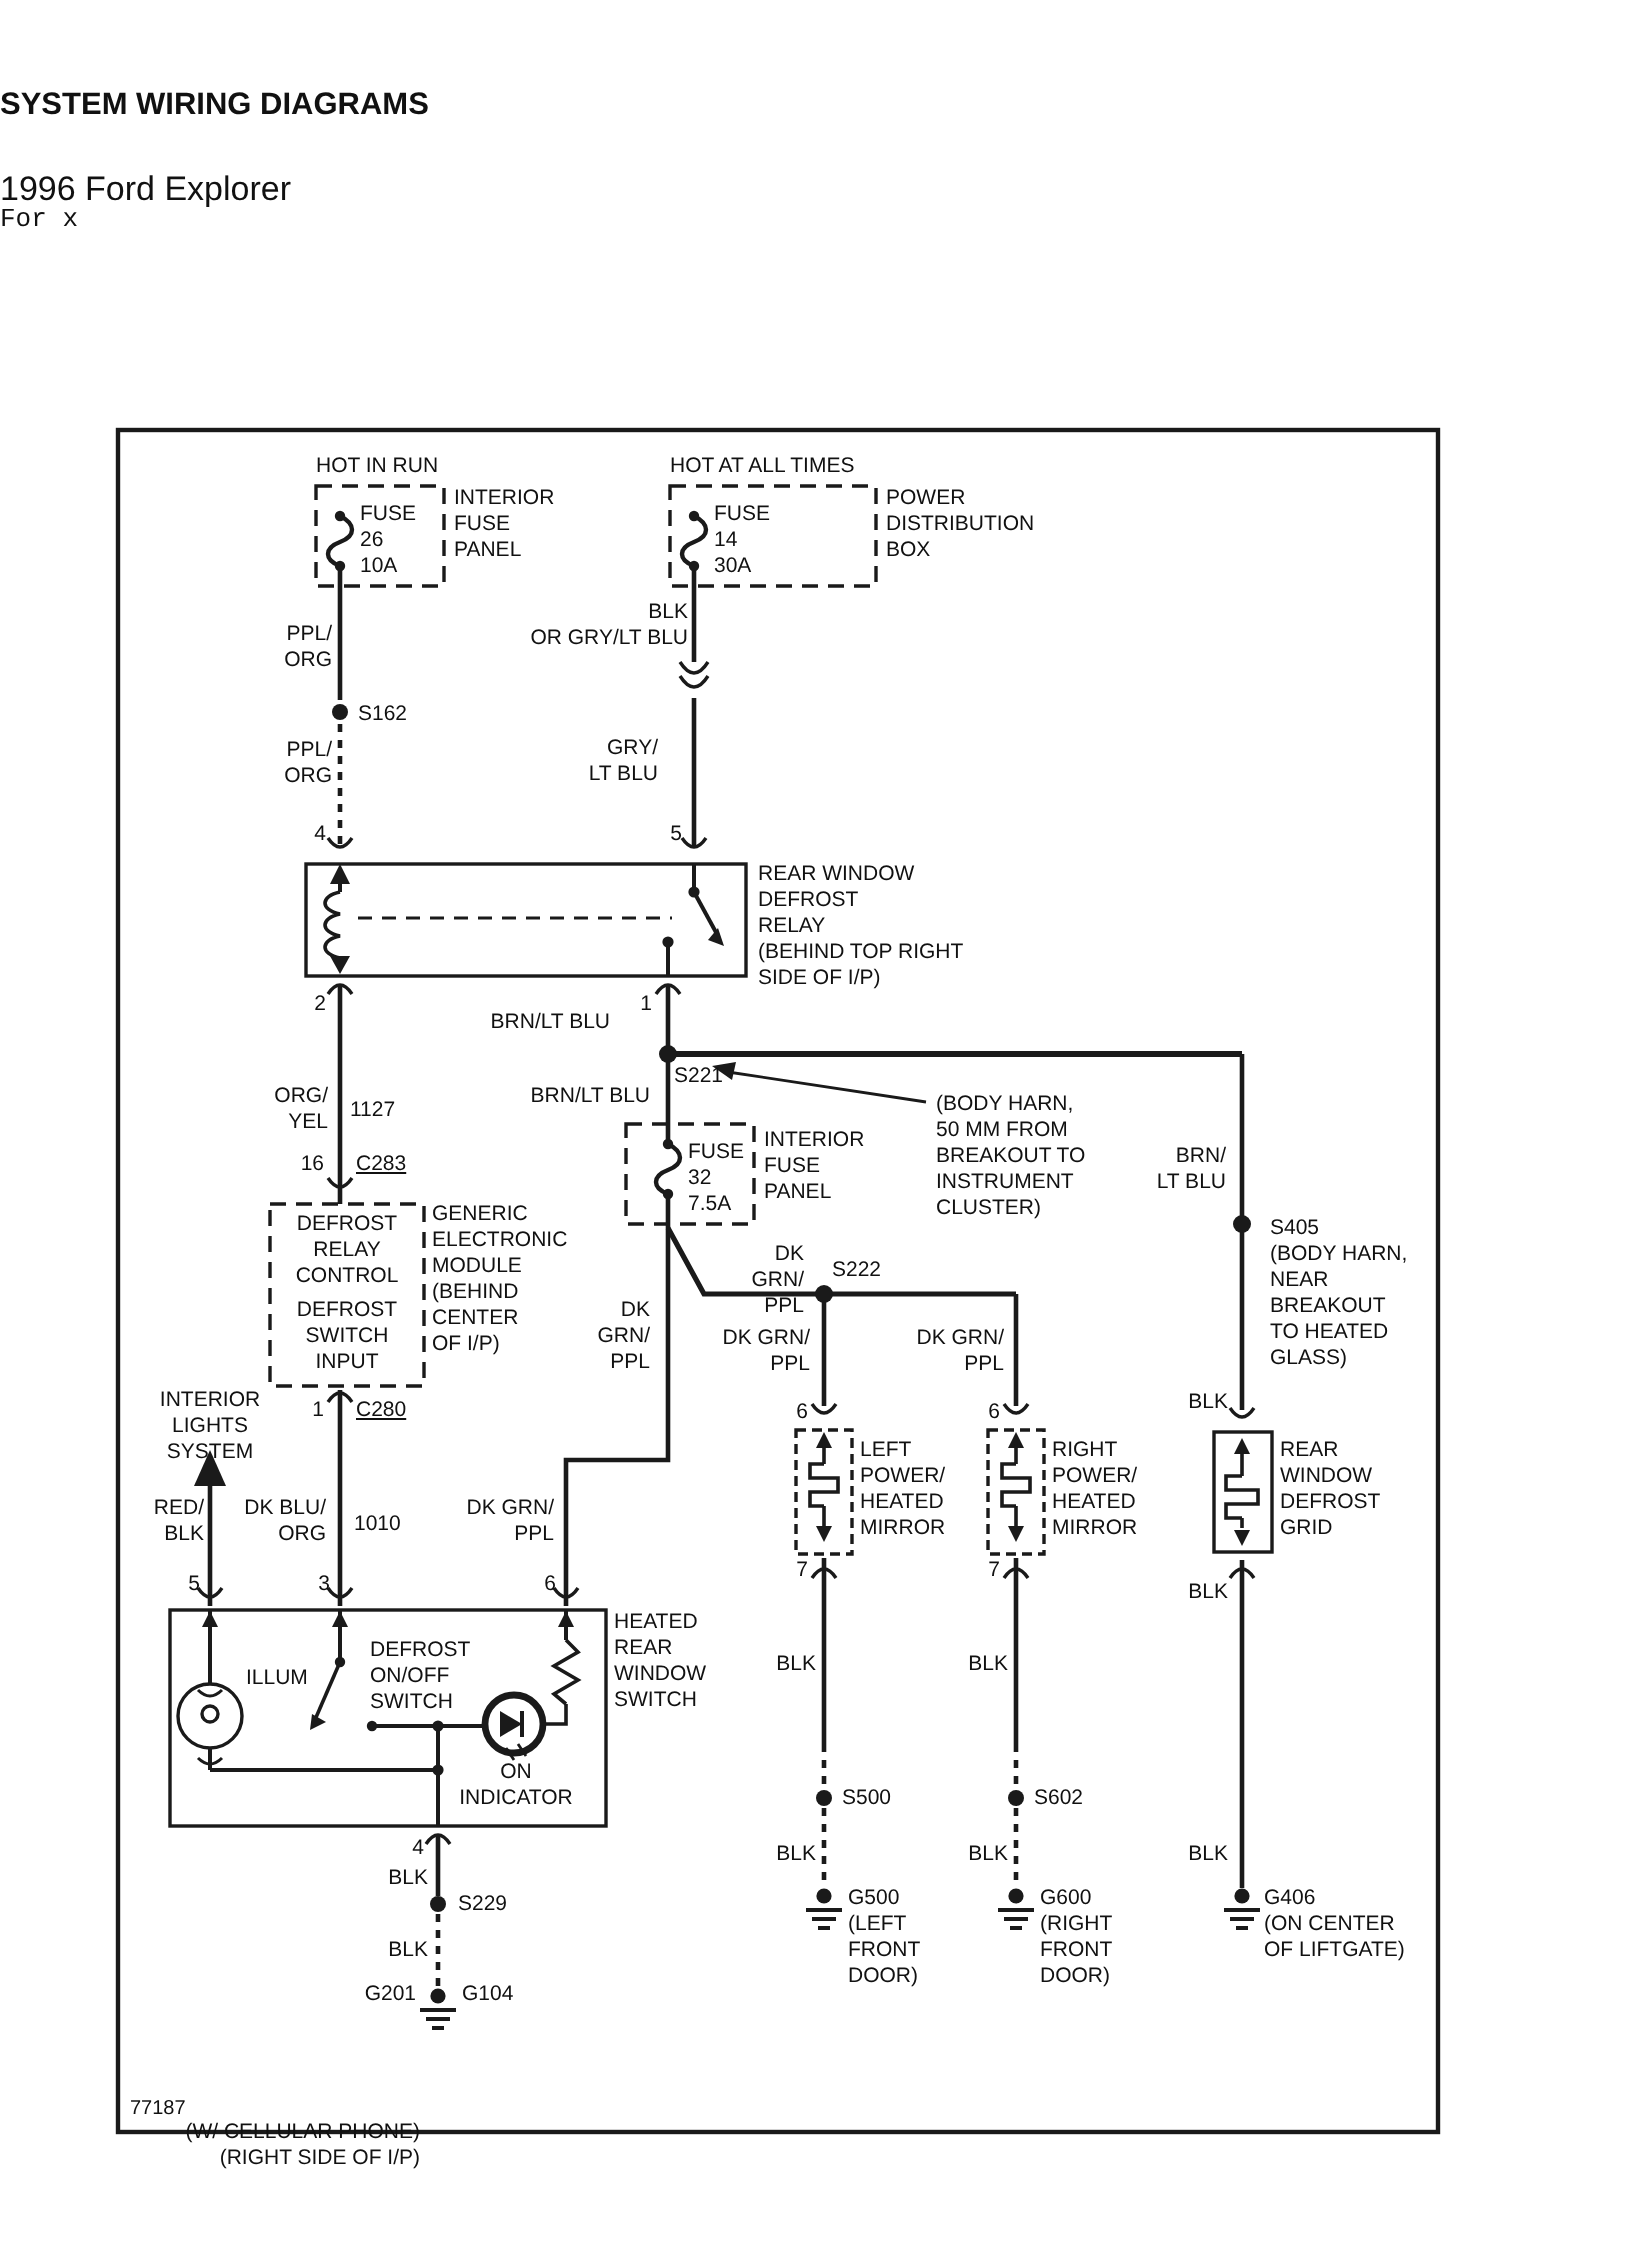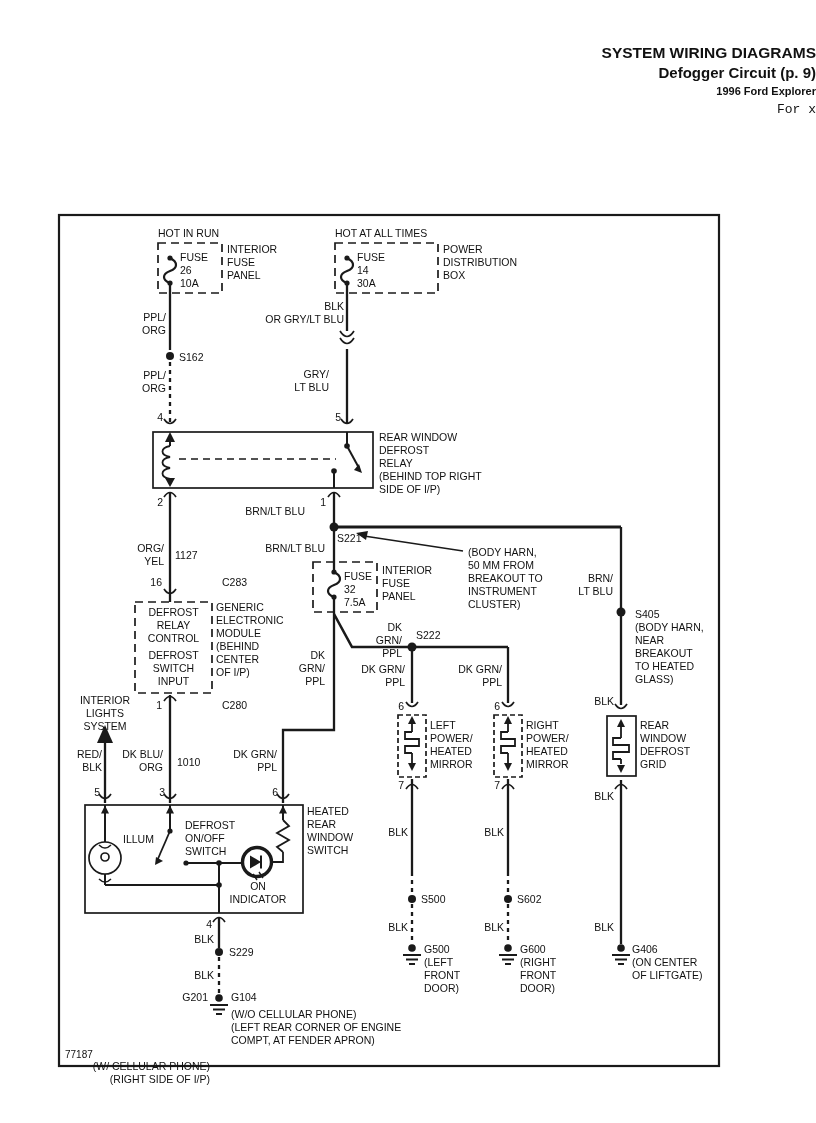--- a/index.html
+++ b/index.html
@@ -1,38 +1,37 @@
 <!DOCTYPE html>
 <html><head>
 <meta charset="utf-8">
 <style>
   html,body{margin:0;padding:0;background:#fff;}
   .page{position:relative;width:816px;height:1123px;background:#fff;overflow:hidden;
         font-family:"Liberation Sans","DejaVu Sans",sans-serif;color:#111;}
-  .hdr{position:absolute;left:0;width:816px;text-align:right;white-space:pre-line;}
+  .hdr{position:absolute;left:0;width:816px;text-align:left;white-space:pre-line;}
   .h1{top:44px;font-size:15.5px;font-weight:bold;}
   .h2{top:64px;font-size:15px;font-weight:bold;}
-  .h3{top:85px;font-size:11px;font-weight:bold;}
+  .h3{top:85px;font-size:17px;}
   .h4{top:102px;font-size:13px;font-family:Liberation Mono, monospace;}
   .h5{top:119px;font-size:11.5px;}
   .h6{top:133px;font-size:11.5px;}
   svg{position:absolute;left:0;top:0;}
   .lbl{position:absolute;font-size:10.5px;line-height:13px;white-space:pre-line;color:#111;}
   .r{text-align:right;}
   .c{text-align:center;}
-  .u{margin-left:44px;}
+  .u{text-decoration:underline;}
   .sheet{font-size:10px;}
 </style>
 </head>
 <body>
 
 <div class="page">
 
   <div class="hdr h1">SYSTEM WIRING DIAGRAMS</div>
-  <div class="hdr h2">Defogger Circuit (p. 9)</div>
   <div class="hdr h3">1996 Ford Explorer</div>
   <div class="hdr h4">For x</div>
 
   <svg width="816" height="1123" viewBox="0 0 816 1123">
     <g stroke="#1a1a1a" fill="none" stroke-width="2.3">
 
       <rect x="59" y="215" width="660" height="851" stroke-width="2.2"></rect>
 
       <g stroke-width="1.7">
         <rect x="158" y="243" width="64" height="50" stroke-dasharray="8,5"></rect>
@@ -315,23 +314,20 @@
 INDICATOR</div>
   <div class="lbl r" style="left:198px;top:918px;width:14px">4</div>
 
   <div class="lbl r" style="left:184px;top:933px;width:30px">BLK</div>
   <div class="lbl" style="left:229px;top:946px">S229</div>
   <div class="lbl r" style="left:184px;top:969px;width:30px">BLK</div>
   <div class="lbl r" style="left:172px;top:991px;width:36px">G201</div>
   <div class="lbl" style="left:231px;top:991px">G104</div>
   <div class="lbl r" style="left:74px;top:1060px;width:136px">(W/ CELLULAR PHONE)
 (RIGHT SIDE OF I/P)</div>
-  <div class="lbl" style="left:231px;top:1008px">(W/O CELLULAR PHONE)
-(LEFT REAR CORNER OF ENGINE
-COMPT, AT FENDER APRON)</div>
 
   <div class="lbl r" style="left:361px;top:663px;width:44px">DK GRN/
 PPL</div>
   <div class="lbl r" style="left:390px;top:700px;width:14px">6</div>
   <div class="lbl" style="left:430px;top:719px">LEFT
 POWER/
 HEATED
 MIRROR</div>
   <div class="lbl r" style="left:390px;top:779px;width:14px">7</div>
   <div class="lbl r" style="left:378px;top:826px;width:30px">BLK</div>

